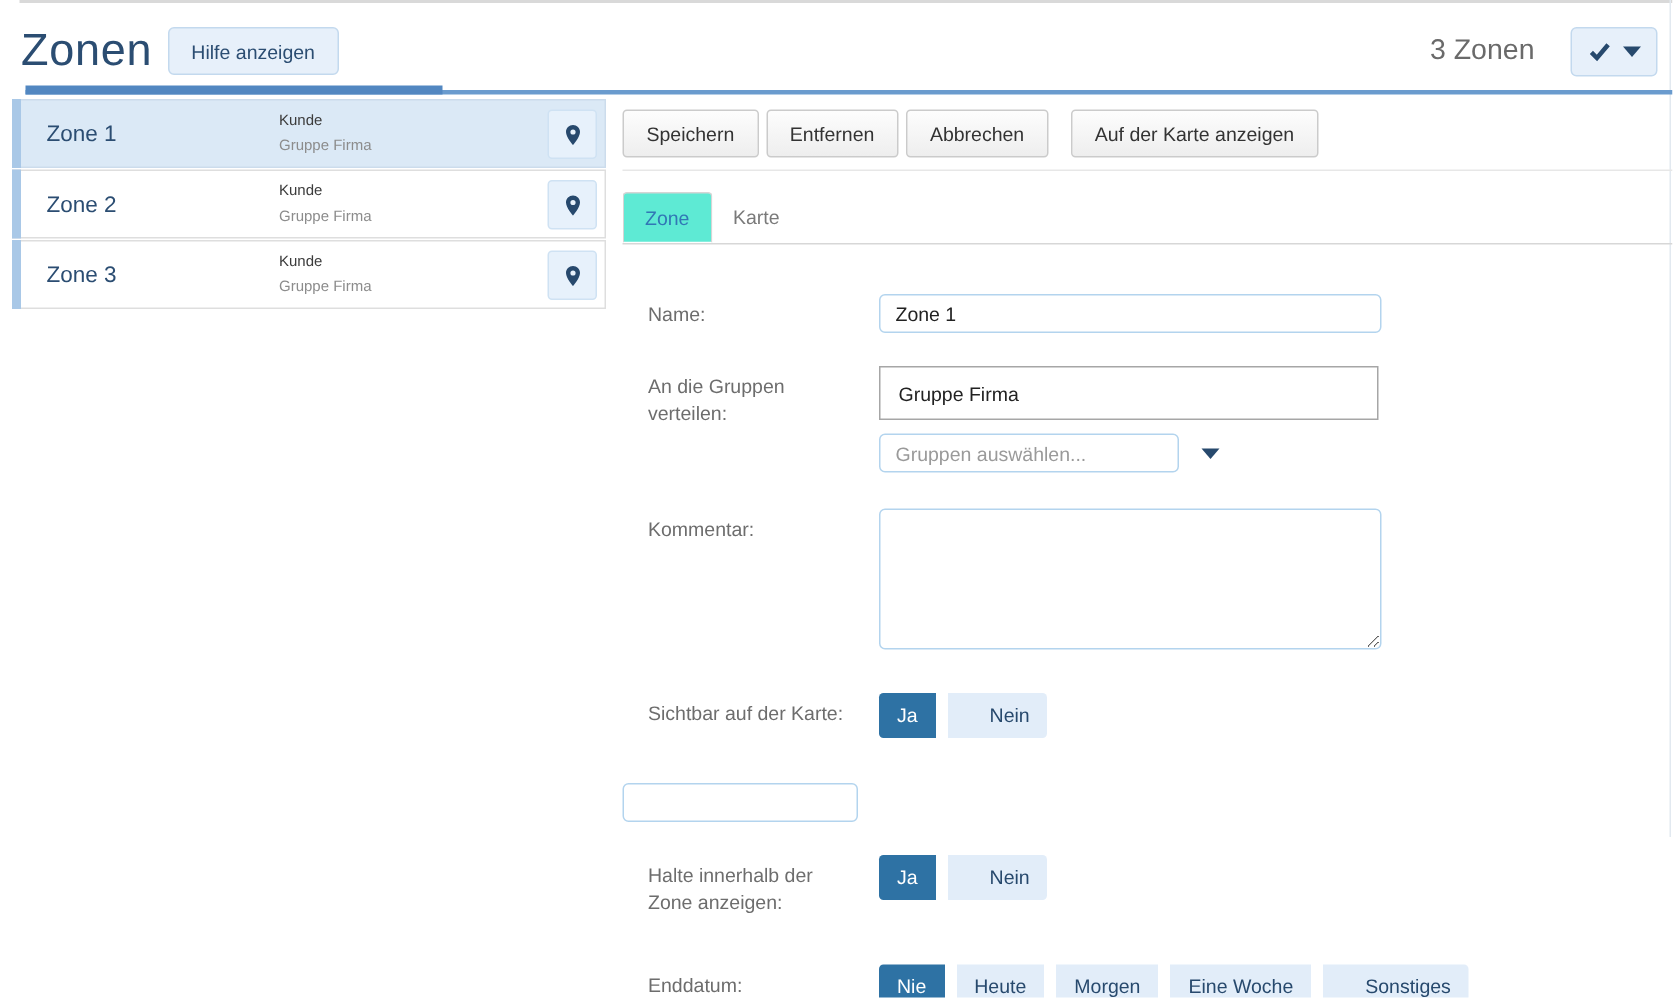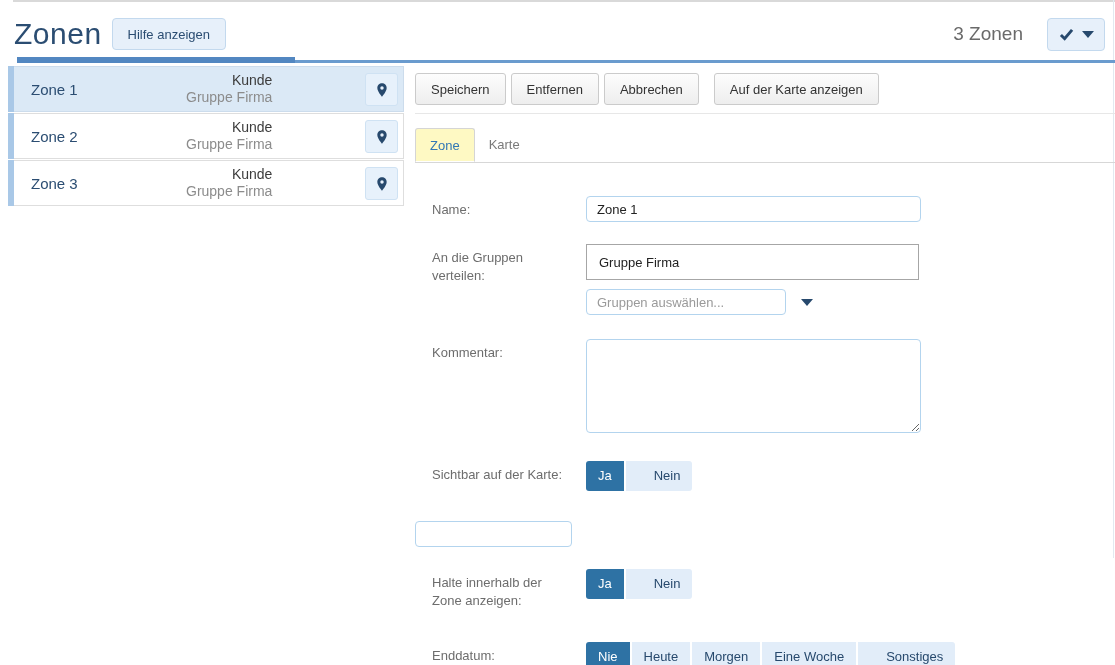--- a/index.html
+++ b/index.html
@@ -30,40 +30,40 @@
 
   
   .zone-list { position:absolute; top:66px; left:8px; width:396px; }
   .zone-row { position:relative; height:46px; margin-bottom:1px; background:#fff;
               border:1px solid #dedede; cursor:pointer; }
   .zone-row.selected { background:#dbe9f6; border-color:#ccdcec; }
   .zone-accent { position:absolute; left:-1px; top:-1px; bottom:-1px; width:6px; background:#a9c8e7; }
   .zone-name { position:absolute; left:22px; top:0; height:100%; display:flex; align-items:center;
                font-size:15px; color:#2b4d72; }
   .zone-info { position:absolute; left:177px; top:50%; transform:translateY(-50%);
-               font-size:14px; line-height:17px;text-align:right; }
+               font-size:10px; line-height:17px; }
   .zone-info .l1 { color:#3c3c3c; }
   .zone-info .l2 { color:#8c8c8c; }
   .btn-pin { position:absolute; right:5px; top:6px; width:33px; height:33px;
              background:#e7f1fb; border:1px solid #cfe2f3; border-radius:3px;
              display:flex; align-items:center; justify-content:center; cursor:pointer; }
 
   
   .main { position:absolute; left:415px; top:73px; width:700px; }
   .toolbar { display:flex; height:32px; }
   .btn-tool { height:32px; padding:0 15px; margin-right:5px; font-size:13px; color:#333;
               background:linear-gradient(#fdfdfd,#eeeeee); border:1px solid #cbcbcb;
               border-radius:3px; cursor:pointer; font-family:inherit; white-space:nowrap; }
   .btn-tool.gap { margin-left:10px; }
   .toolbar-sep { margin-top:8px; border-bottom:1px solid #e7e7e7; }
 
   .tabbar { display:flex; margin-top:14px; border-bottom:1px solid #d7d7d7; }
   .tab { height:34px; line-height:33px; padding:0 14px; font-size:13px; color:#7a7a7a;
          cursor:pointer; margin-bottom:0; }
-  .tab.active { border:1px solid #d5d5d5; border-bottom:1px solid #fff; background:#fef9c3;
+  .tab.active { border:1px solid #d5d5d5; border-bottom:1px solid #fff; background:#5eead4;
                 border-radius:3px 3px 0 0; color:#3177b5; margin-bottom:-1px; }
 
   
   .form { margin-top:33px; }
   .frow { display:flex; align-items:flex-start; }
   .flabel { width:171px; padding:5px 14px 0 17px; font-size:13px; line-height:18px; color:#6d6d6d; }
   .fctrl { flex:1; }
   .txt { height:26px; border:1px solid #b3d4ee; border-radius:4px; padding:0 10px;
          font-size:13px; color:#222; font-family:inherit; outline:none; background:#fff; }
   .txt::placeholder { color:#9a9a9a; }
@@ -71,21 +71,21 @@
   .w-typen { width:157px; }
   .group-box { width:333px; height:36px; border:1px solid #a6a6a6; background:#fff;
                padding:2px; }
   .group-item { height:100%; display:flex; align-items:center; padding:0 10px;
                 font-size:13px; color:#222; }
   .picker-row { display:flex; align-items:center; margin-top:9px; }
   .picker-row .caret-down { margin-left:15px; cursor:pointer; }
   .comment { width:335px; height:94px; border:1px solid #b3d4ee; border-radius:4px;
              padding:6px 10px; font-size:13px; color:#222; font-family:inherit;
              resize:both; outline:none; }
-  .segmented { display:inline-flex; gap:2px; }
+  .segmented { display:inline-flex; gap:8px; }
   .seg { height:30px; line-height:30px; padding:0 12px; font-size:13px; color:#27496d;
          background:#e2edf9; cursor:pointer; white-space:nowrap; }
   .seg:first-child { border-radius:3px 0 0 3px; }
   .seg:last-child { border-radius:0 3px 3px 0;padding-left:28px; }
   .seg.selected { background:#2e72a4; color:#fff; }
 
   .mt22 { margin-top:22px; } .mt24 { margin-top:24px; } .mt30 { margin-top:30px; }
   .mt32 { margin-top:32px; }
 </style>
 </head>

